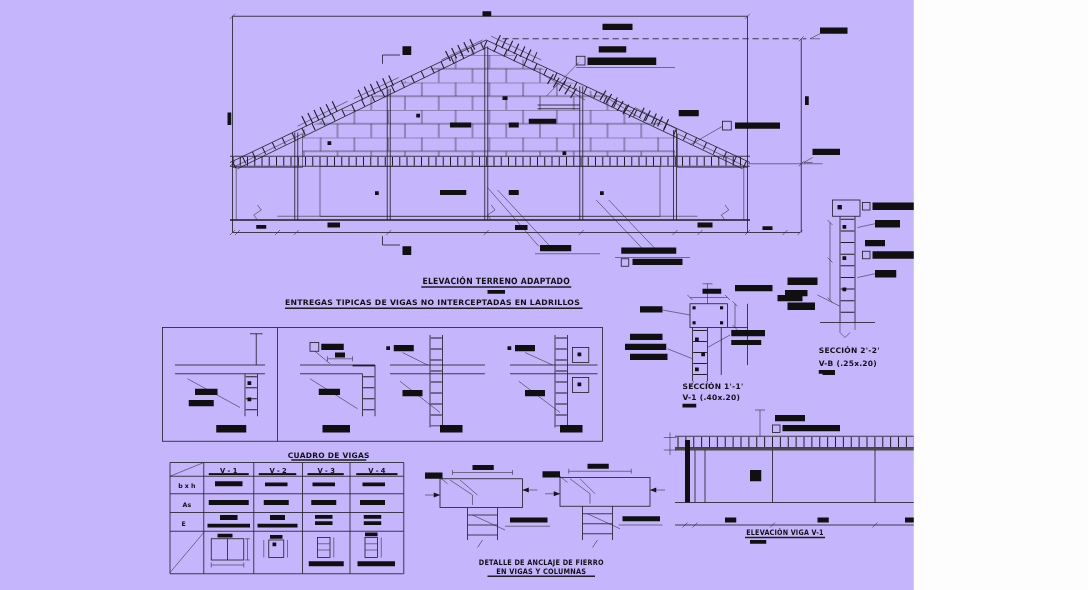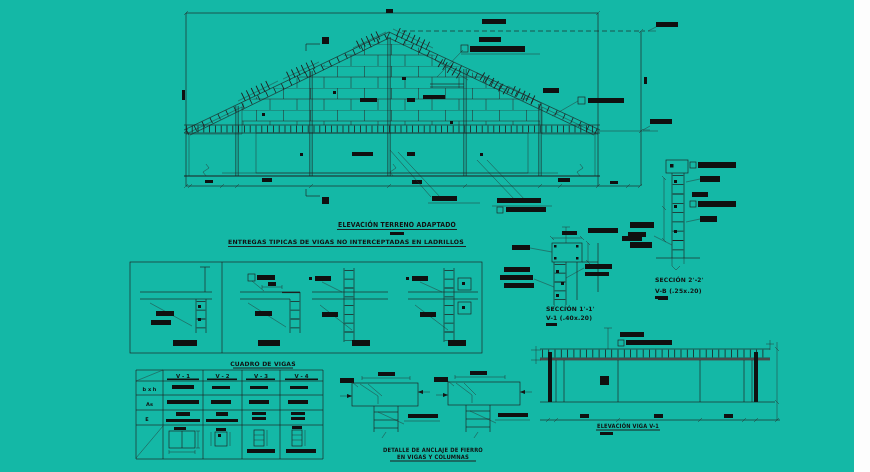--- a/index.html
+++ b/index.html
@@ -1,16 +1,16 @@
 <!DOCTYPE html>
 <html><head>
 <meta charset="utf-8">
 <style>
   html,body{margin:0;padding:0;background:#fdfdfd;}
-  .sheet{position:relative;width:854px;height:472px;background:#14b8a6;overflow:hidden;text-align:center;}
+  .sheet{position:relative;width:731px;height:472px;background:#c4b5fd;overflow:hidden;text-align:center;}
   svg{display:block}
   .ln  {fill:none;stroke:#1f1f1f;stroke-width:.65;}
   .lnb {fill:none;stroke:#1f1f1f;stroke-width:1.2;}
   .lnt {fill:none;stroke:#2a2a2a;stroke-width:.45;}
   .bar {fill:#101010;stroke:none;}
   .rungs{fill:none;stroke:#1f1f1f;}
   .txt {font-family:"DejaVu Sans",sans-serif;font-weight:bold;fill:#111;}
   .t7{font-size:7px;letter-spacing:.2px;}
   .t6{font-size:6px;letter-spacing:.2px;}
   .t55{font-size:5.4px;}

